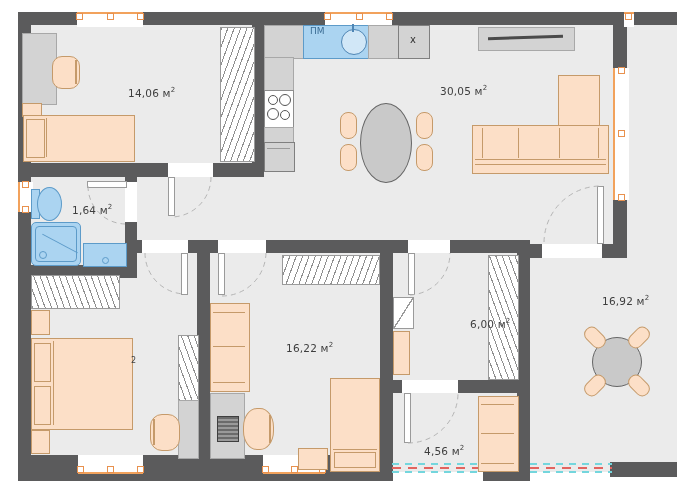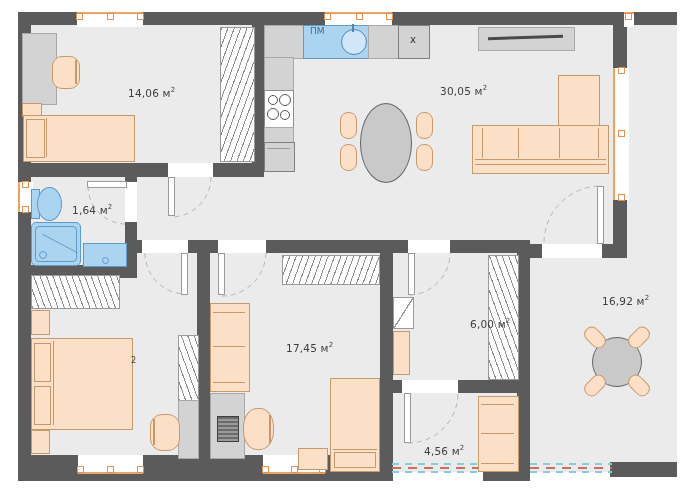--- a/index.html
+++ b/index.html
@@ -199,21 +199,21 @@
         background-image:repeating-linear-gradient(0deg,#9a9a9a 0 2px,transparent 2px 4px);"></i>
   </div>
   <div class="pc" style="left:243px;top:408px;width:29px;height:40px;border-radius:45%;">
     <i class="ln" style="right:2px;top:6px;width:2px;height:28px;"></i>
   </div>
   <div class="pc" style="left:330px;top:378px;width:48px;height:92px;">
     <i class="pc" style="left:3px;bottom:3px;width:40px;height:14px;"></i>
     <i class="ln" style="left:2px;bottom:21px;width:44px;height:1px;"></i>
   </div>
   <div class="pc" style="left:298px;top:448px;width:28px;height:20px;"></div>
-  <span class="lbl" style="left:286px;top:341px;"><span>17,45 м</span><sup>2</sup></span>
+  <span class="lbl" style="left:286px;top:341px;"><span>16,22 м</span><sup>2</sup></span>
 
   <div class="hh" style="left:488px;top:255px;width:29px;height:123px;"></div>
   <div class="abs" style="left:393px;top:297px;width:19px;height:30px;background:#fff;border:1px solid #9a9a9a;
        background-image:linear-gradient(to bottom right,transparent 48%,#9a9a9a 48%,#9a9a9a 52%,transparent 52%);"></div>
   <div class="pc" style="left:393px;top:331px;width:15px;height:42px;"></div>
   <span class="lbl" style="left:446px;top:317px;margin-left:24px;"><span>6,00 м</span><sup>2</sup></span>
 
   <div class="pc" style="left:478px;top:396px;width:39px;height:74px;">
     <i class="ln" style="left:2px;top:36px;width:33px;height:1px;"></i>
     <i class="ln" style="left:2px;top:7px;width:33px;height:1px;"></i>

